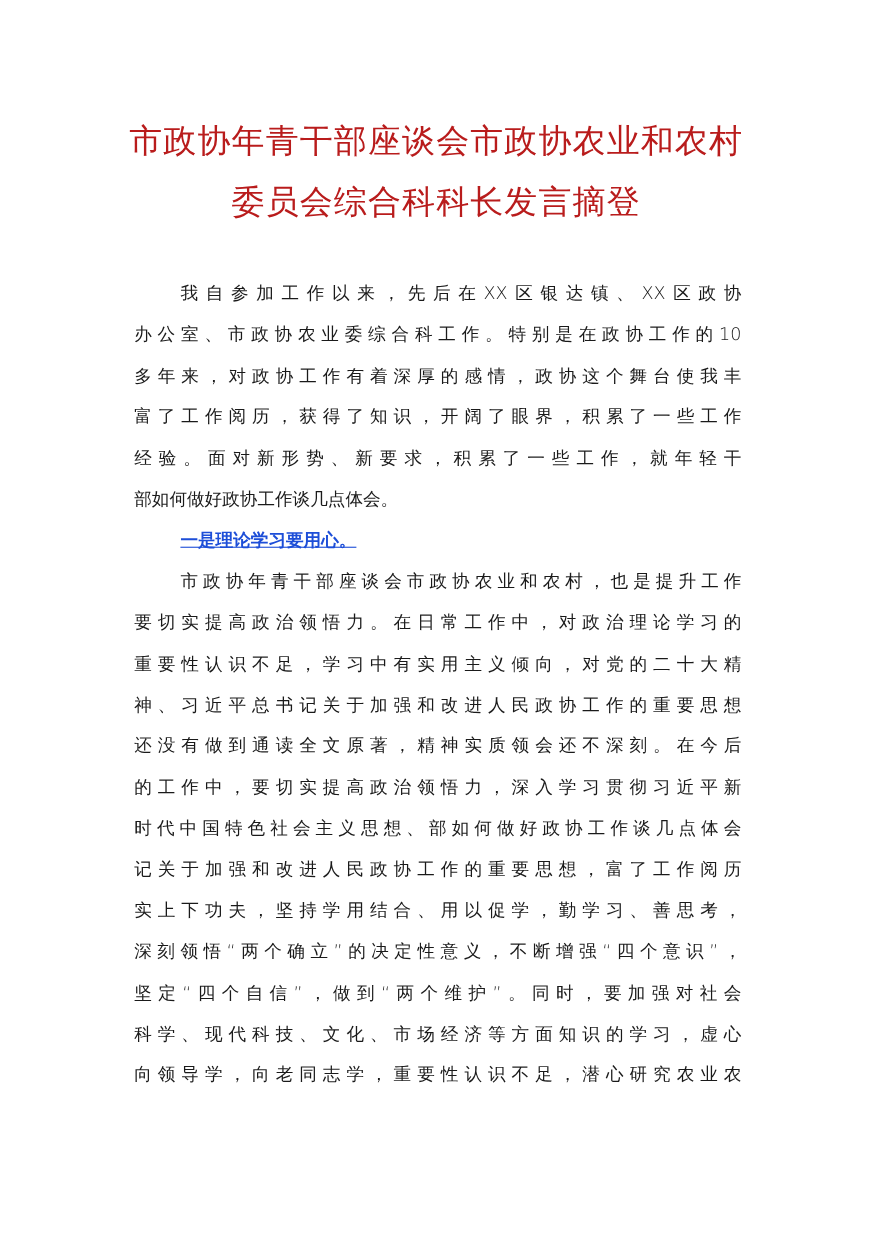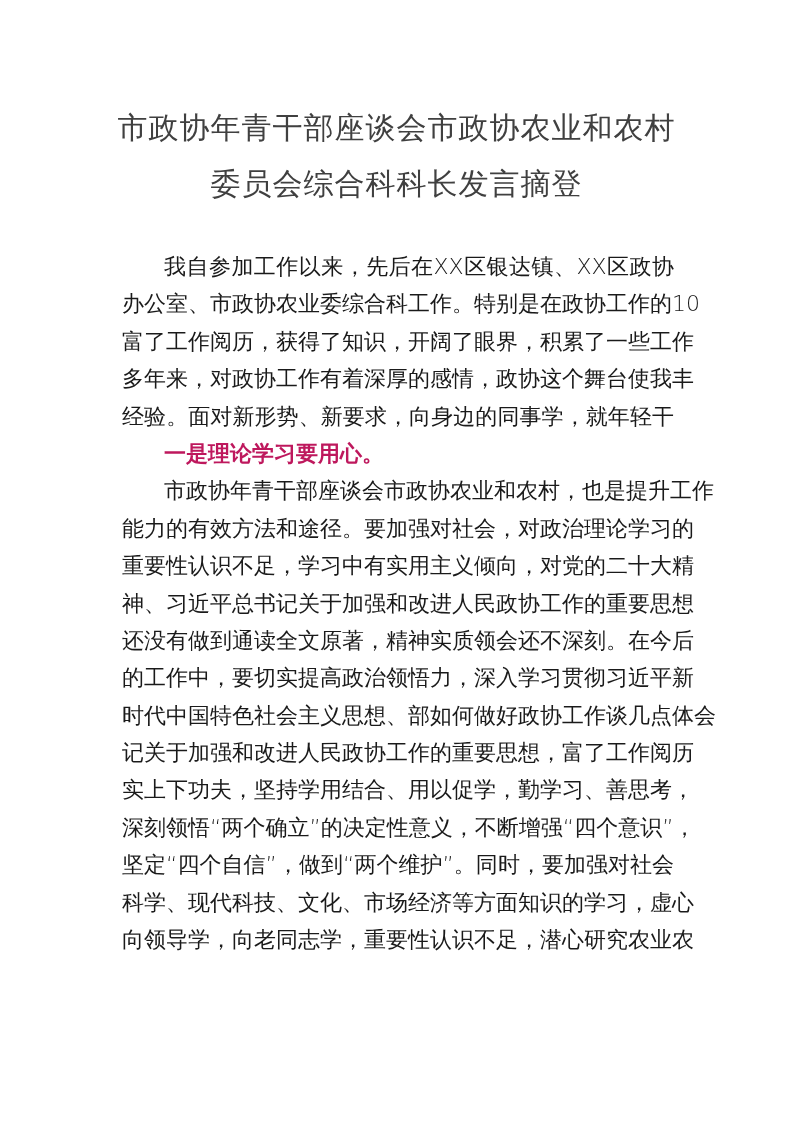--- a/index.html
+++ b/index.html
@@ -23,72 +23,74 @@
     background: #ffffff;
   }
   .title {
     position: absolute;
     left: 100px;
     width: 593px;
     text-align: center;
     font-family: "DejaVu Serif", "Liberation Serif", serif;
     font-size: 30px;
     font-weight: normal;
-    color: #404040;
+    color: #b91c1c;
     letter-spacing: 1px;
     margin: 0;
     white-space: nowrap;
   }
   .title.l1 { top: 108px; }
   .title.l2 { top: 164px; }
   .body {
     position: absolute;
     left: 122px;
     top: 248px;
     width: 552px;
   }
   .line {
     height: 37.4px;
     line-height: 37.4px;
-    font-size: 22px;
+    font-size: 16px;
     white-space: nowrap;
     text-align: justify;
     text-align-last: justify;
     color: #1a1a1a;
     font-family: "DejaVu Sans", "Liberation Sans", sans-serif;
     font-weight: 300;
   }
   .line.indent { padding-left: 42px; }
   .line.last { text-align-last: left; }
   .line.heading {
     font-weight: bold;
     padding-left: 42px;
     text-align-last: left;
-    color: #be185d;
+    color: #1d4ed8;
+    text-decoration: underline;
   }
 </style>
 </head>
 <body>
 
 <div class="page">
   <h1 class="title l1">市政协年青干部座谈会市政协农业和农村</h1>
   <h1 class="title l2">委员会综合科科长发言摘登</h1>
 
   <div class="body">
 
     <div class="line indent">我自参加工作以来，先后在XX区银达镇、XX区政协</div>
     <div class="line">办公室、市政协农业委综合科工作。特别是在政协工作的10</div>
+    <div class="line">多年来，对政协工作有着深厚的感情，政协这个舞台使我丰</div>
     <div class="line">富了工作阅历，获得了知识，开阔了眼界，积累了一些工作</div>
-    <div class="line">多年来，对政协工作有着深厚的感情，政协这个舞台使我丰</div>
-    <div class="line">经验。面对新形势、新要求，向身边的同事学，就年轻干</div>
+    <div class="line">经验。面对新形势、新要求，积累了一些工作，就年轻干</div>
+    <div class="line last">部如何做好政协工作谈几点体会。</div>
 
     <div class="line heading">一是理论学习要用心。</div>
 
     <div class="line indent">市政协年青干部座谈会市政协农业和农村，也是提升工作</div>
-    <div class="line">能力的有效方法和途径。要加强对社会，对政治理论学习的</div>
+    <div class="line">要切实提高政治领悟力。在日常工作中，对政治理论学习的</div>
     <div class="line">重要性认识不足，学习中有实用主义倾向，对党的二十大精</div>
     <div class="line">神、习近平总书记关于加强和改进人民政协工作的重要思想</div>
     <div class="line">还没有做到通读全文原著，精神实质领会还不深刻。在今后</div>
     <div class="line">的工作中，要切实提高政治领悟力，深入学习贯彻习近平新</div>
     <div class="line">时代中国特色社会主义思想、部如何做好政协工作谈几点体会</div>
     <div class="line">记关于加强和改进人民政协工作的重要思想，富了工作阅历</div>
     <div class="line">实上下功夫，坚持学用结合、用以促学，勤学习、善思考，</div>
     <div class="line">深刻领悟“两个确立”的决定性意义，不断增强“四个意识”，</div>
     <div class="line">坚定“四个自信”，做到“两个维护”。同时，要加强对社会</div>
     <div class="line">科学、现代科技、文化、市场经济等方面知识的学习，虚心</div>

